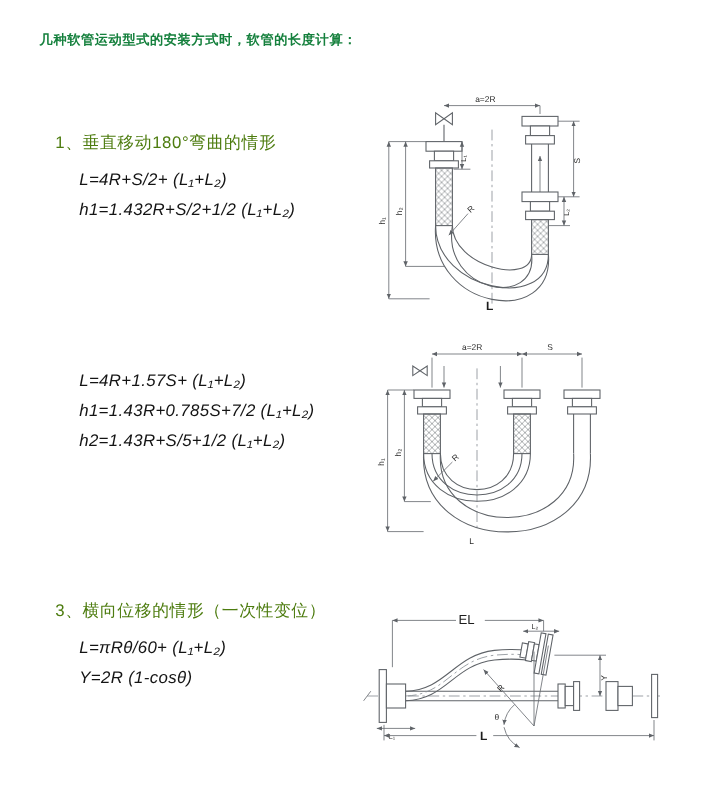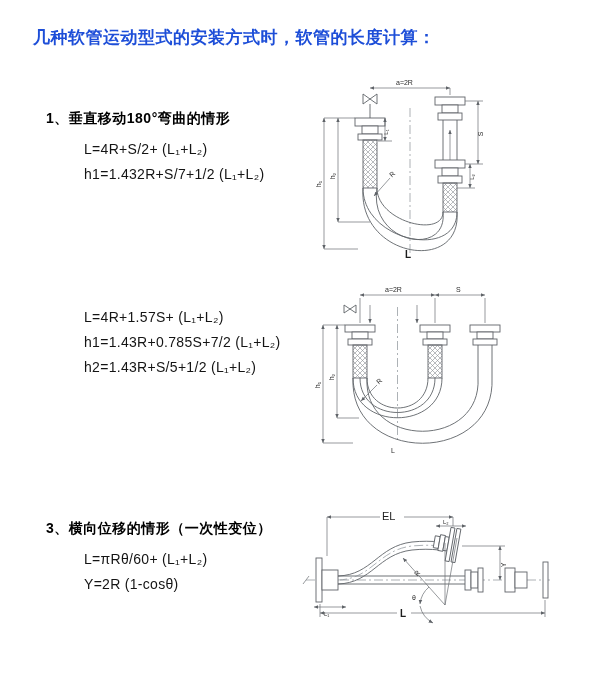--- a/index.html
+++ b/index.html
@@ -2,55 +2,55 @@
 <html><head>
 <meta charset="utf-8">
 <style>
   html,body{margin:0;padding:0;}
   body{
     width:600px;height:675px;position:relative;background:#ffffff;
     font-family:"Liberation Sans","DejaVu Sans",sans-serif;color:#1c1c1c;
     overflow:hidden;
   }
   .title{
-    position:absolute;left:33px;top:26px;font-size:17px;font-weight:600;
-    letter-spacing:0.5px;color:#1d4ed8;
+    position:absolute;left:33px;top:26px;font-size:11px;font-weight:600;
+    letter-spacing:0.5px;color:#15803d;
   }
   .section{position:absolute;left:46px;}
-  .sec-heading{font-size:14px;font-weight:700;letter-spacing:0.5px;height:27px;color:#000000;}
-  .formula{font-size:14px;font-weight:500;line-height:25px;margin-left:38px;letter-spacing:0.3px;color:#141414;}
+  .sec-heading{font-size:14px;font-weight:400;letter-spacing:0.5px;height:27px;color:#4d7c0f;}
+  .formula{font-size:14px;font-weight:500;line-height:25px;margin-left:20px;letter-spacing:0.3px;color:#141414;font-style:italic;}
   svg{position:absolute;}
   .thin{stroke:#5f6368;stroke-width:0.9;fill:none;}
   .dim{stroke:#6a6e73;stroke-width:0.7;fill:none;}
   .cl{stroke:#8a9096;stroke-width:0.7;fill:none;stroke-dasharray:9 3 2 3;}
   .part{fill:#ffffff;stroke:#5f6368;stroke-width:0.9;}
   .hatched{stroke:#5f6368;stroke-width:0.9;}
   .dlab{font-size:7px;fill:#2b2b2b;}
   .dlab-s{font-size:6px;fill:#2b2b2b;}
   .dlab-b{font-size:10px;fill:#1d1d1d;font-weight:600;}
   .wbg{fill:#ffffff;stroke:none;}
 </style>
 </head>
 <body>
 
 <div class="title">几种软管运动型式的安装方式时，软管的长度计算：</div>
 
 <div class="section" style="top:110px;">
   <div class="sec-heading">1、垂直移动180°弯曲的情形</div>
   <div class="formula">L=4R+S/2+ (L₁+L₂)</div>
-  <div class="formula">h1=1.432R+S/7+1/2 (L₁+L₂)</div>
+  <div class="formula">h1=1.432R+S/2+1/2 (L₁+L₂)</div>
 </div>
 
 <div class="section" style="top:305px;">
   <div class="formula">L=4R+1.57S+ (L₁+L₂)</div>
   <div class="formula">h1=1.43R+0.785S+7/2 (L₁+L₂)</div>
   <div class="formula">h2=1.43R+S/5+1/2 (L₁+L₂)</div>
 </div>
 
-<div class="section" style="top:520px;">
+<div class="section" style="top:500px;">
   <div class="sec-heading">3、横向位移的情形（一次性变位）</div>
   <div class="formula">L=πRθ/60+ (L₁+L₂)</div>
   <div class="formula">Y=2R (1-cosθ)</div>
 </div>
 
 <svg style="left:308px;top:72px;" width="250" height="196" viewBox="0 0 250 196">
   <defs>
     <marker id="arw1" viewBox="0 0 8 8" refX="7" refY="4" markerWidth="7" markerHeight="7" orient="auto-start-reverse">
       <path d="M0,1 L7,4 L0,7 z" fill="#5f6368"></path>
     </marker>

